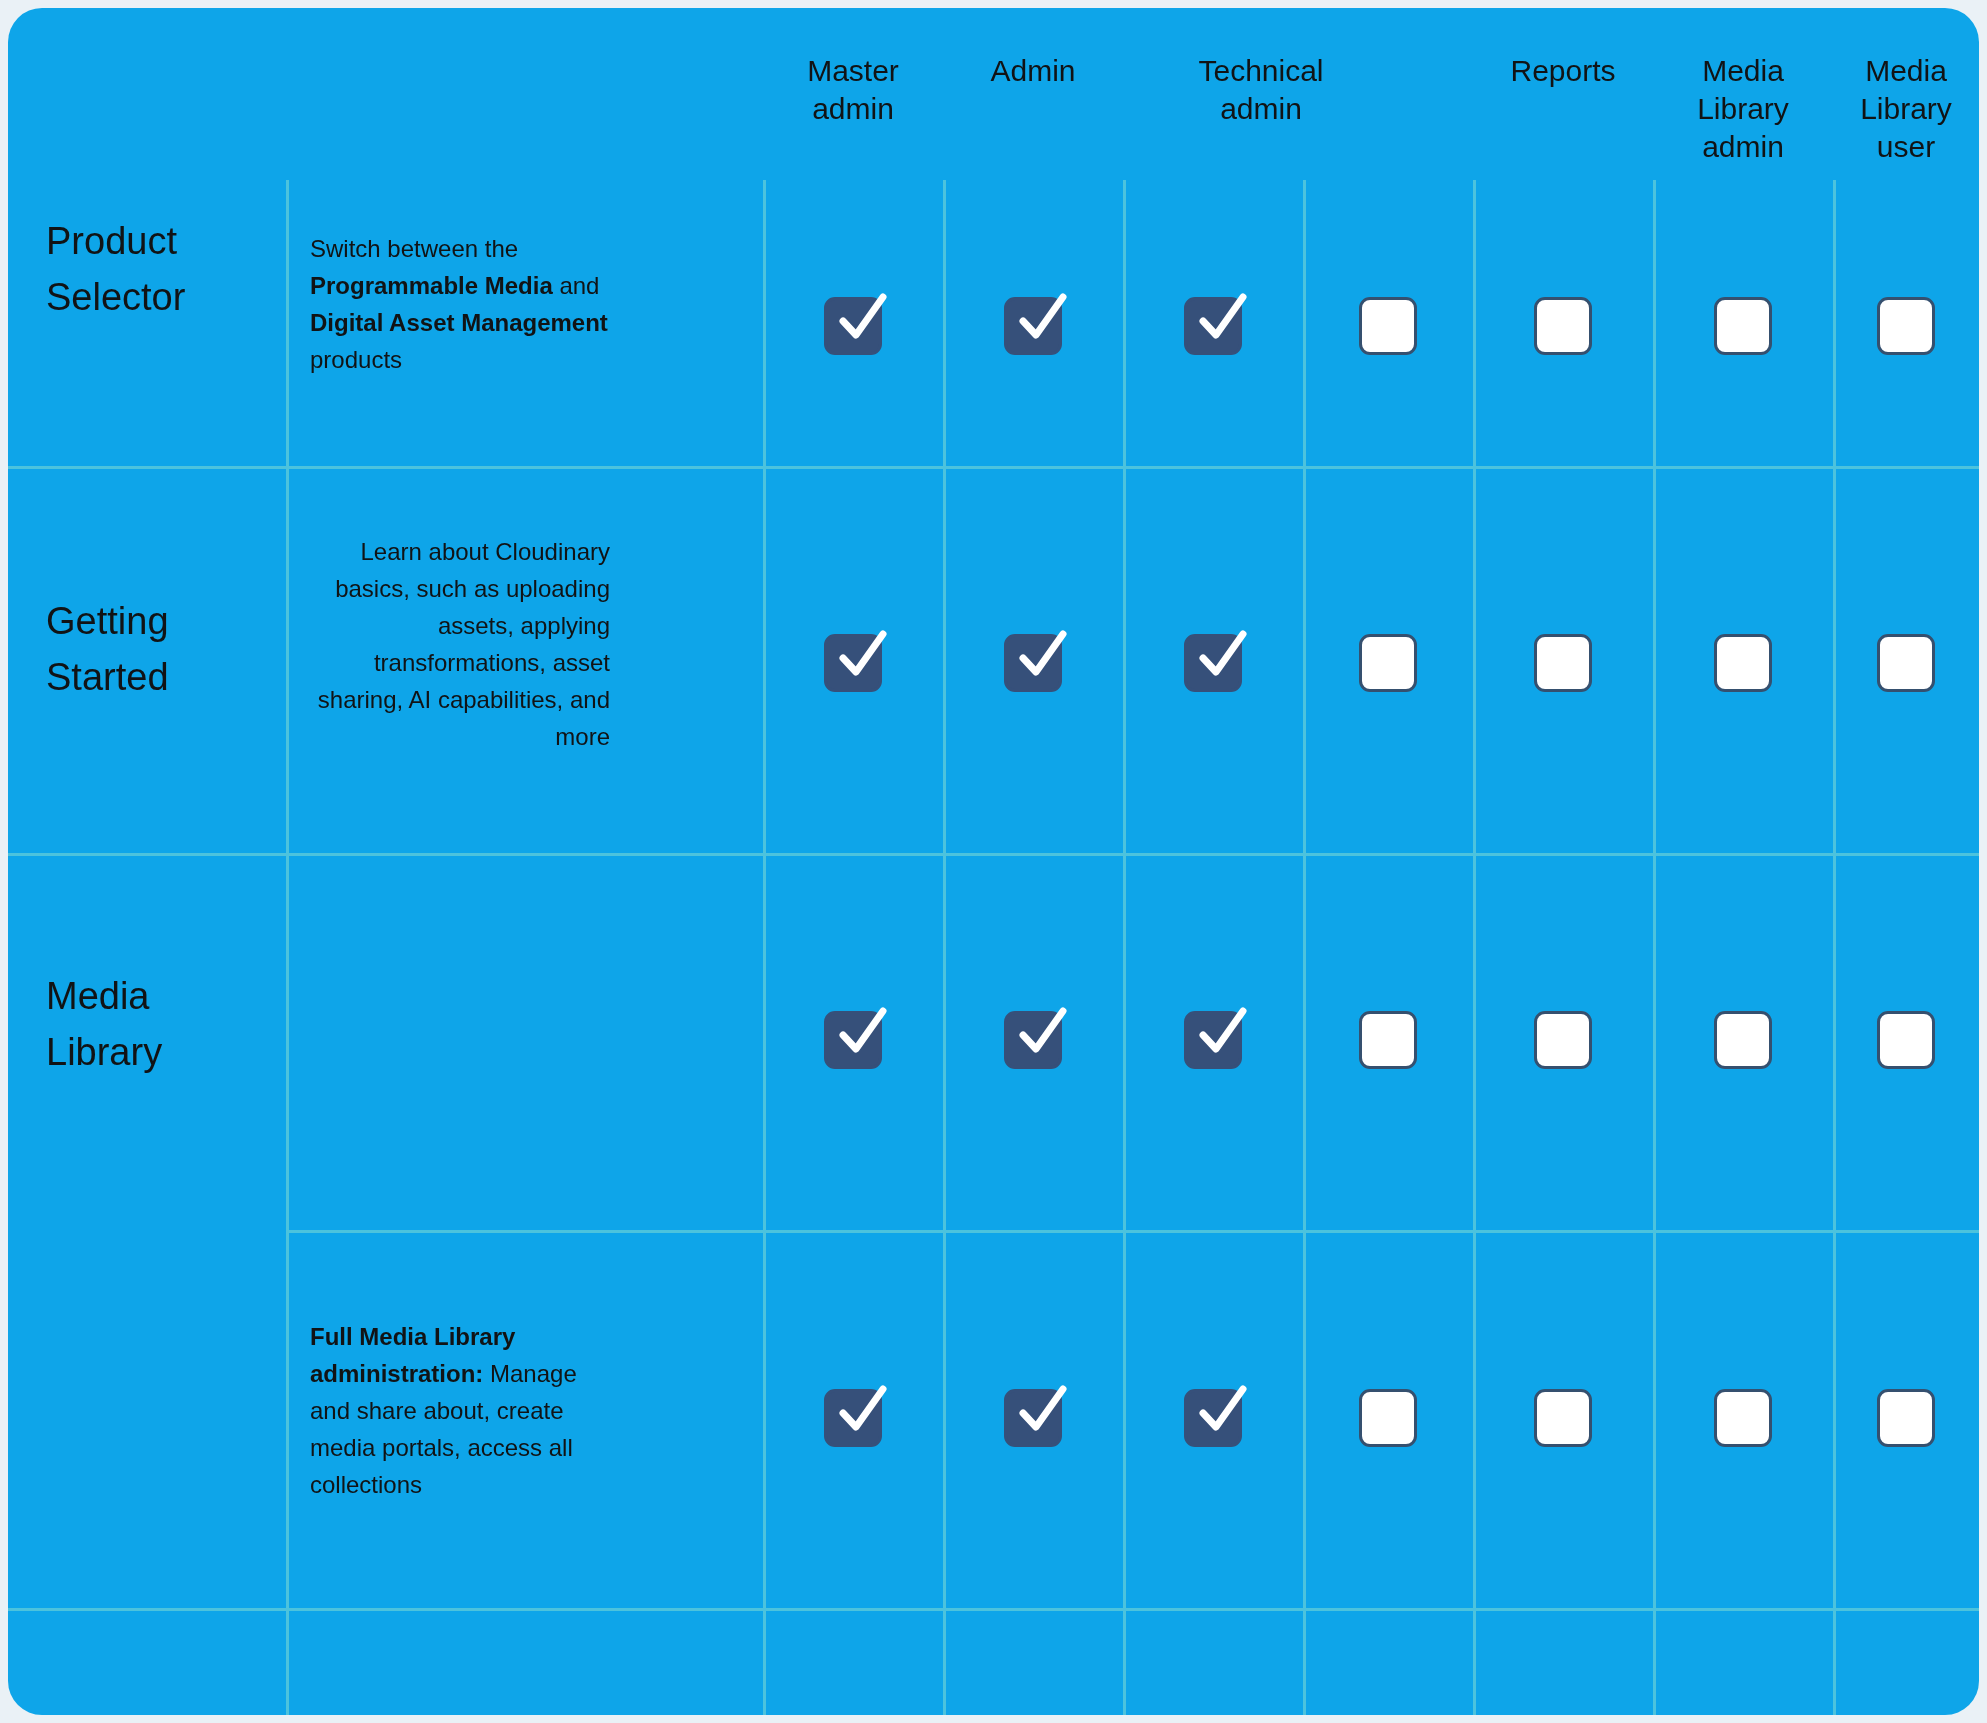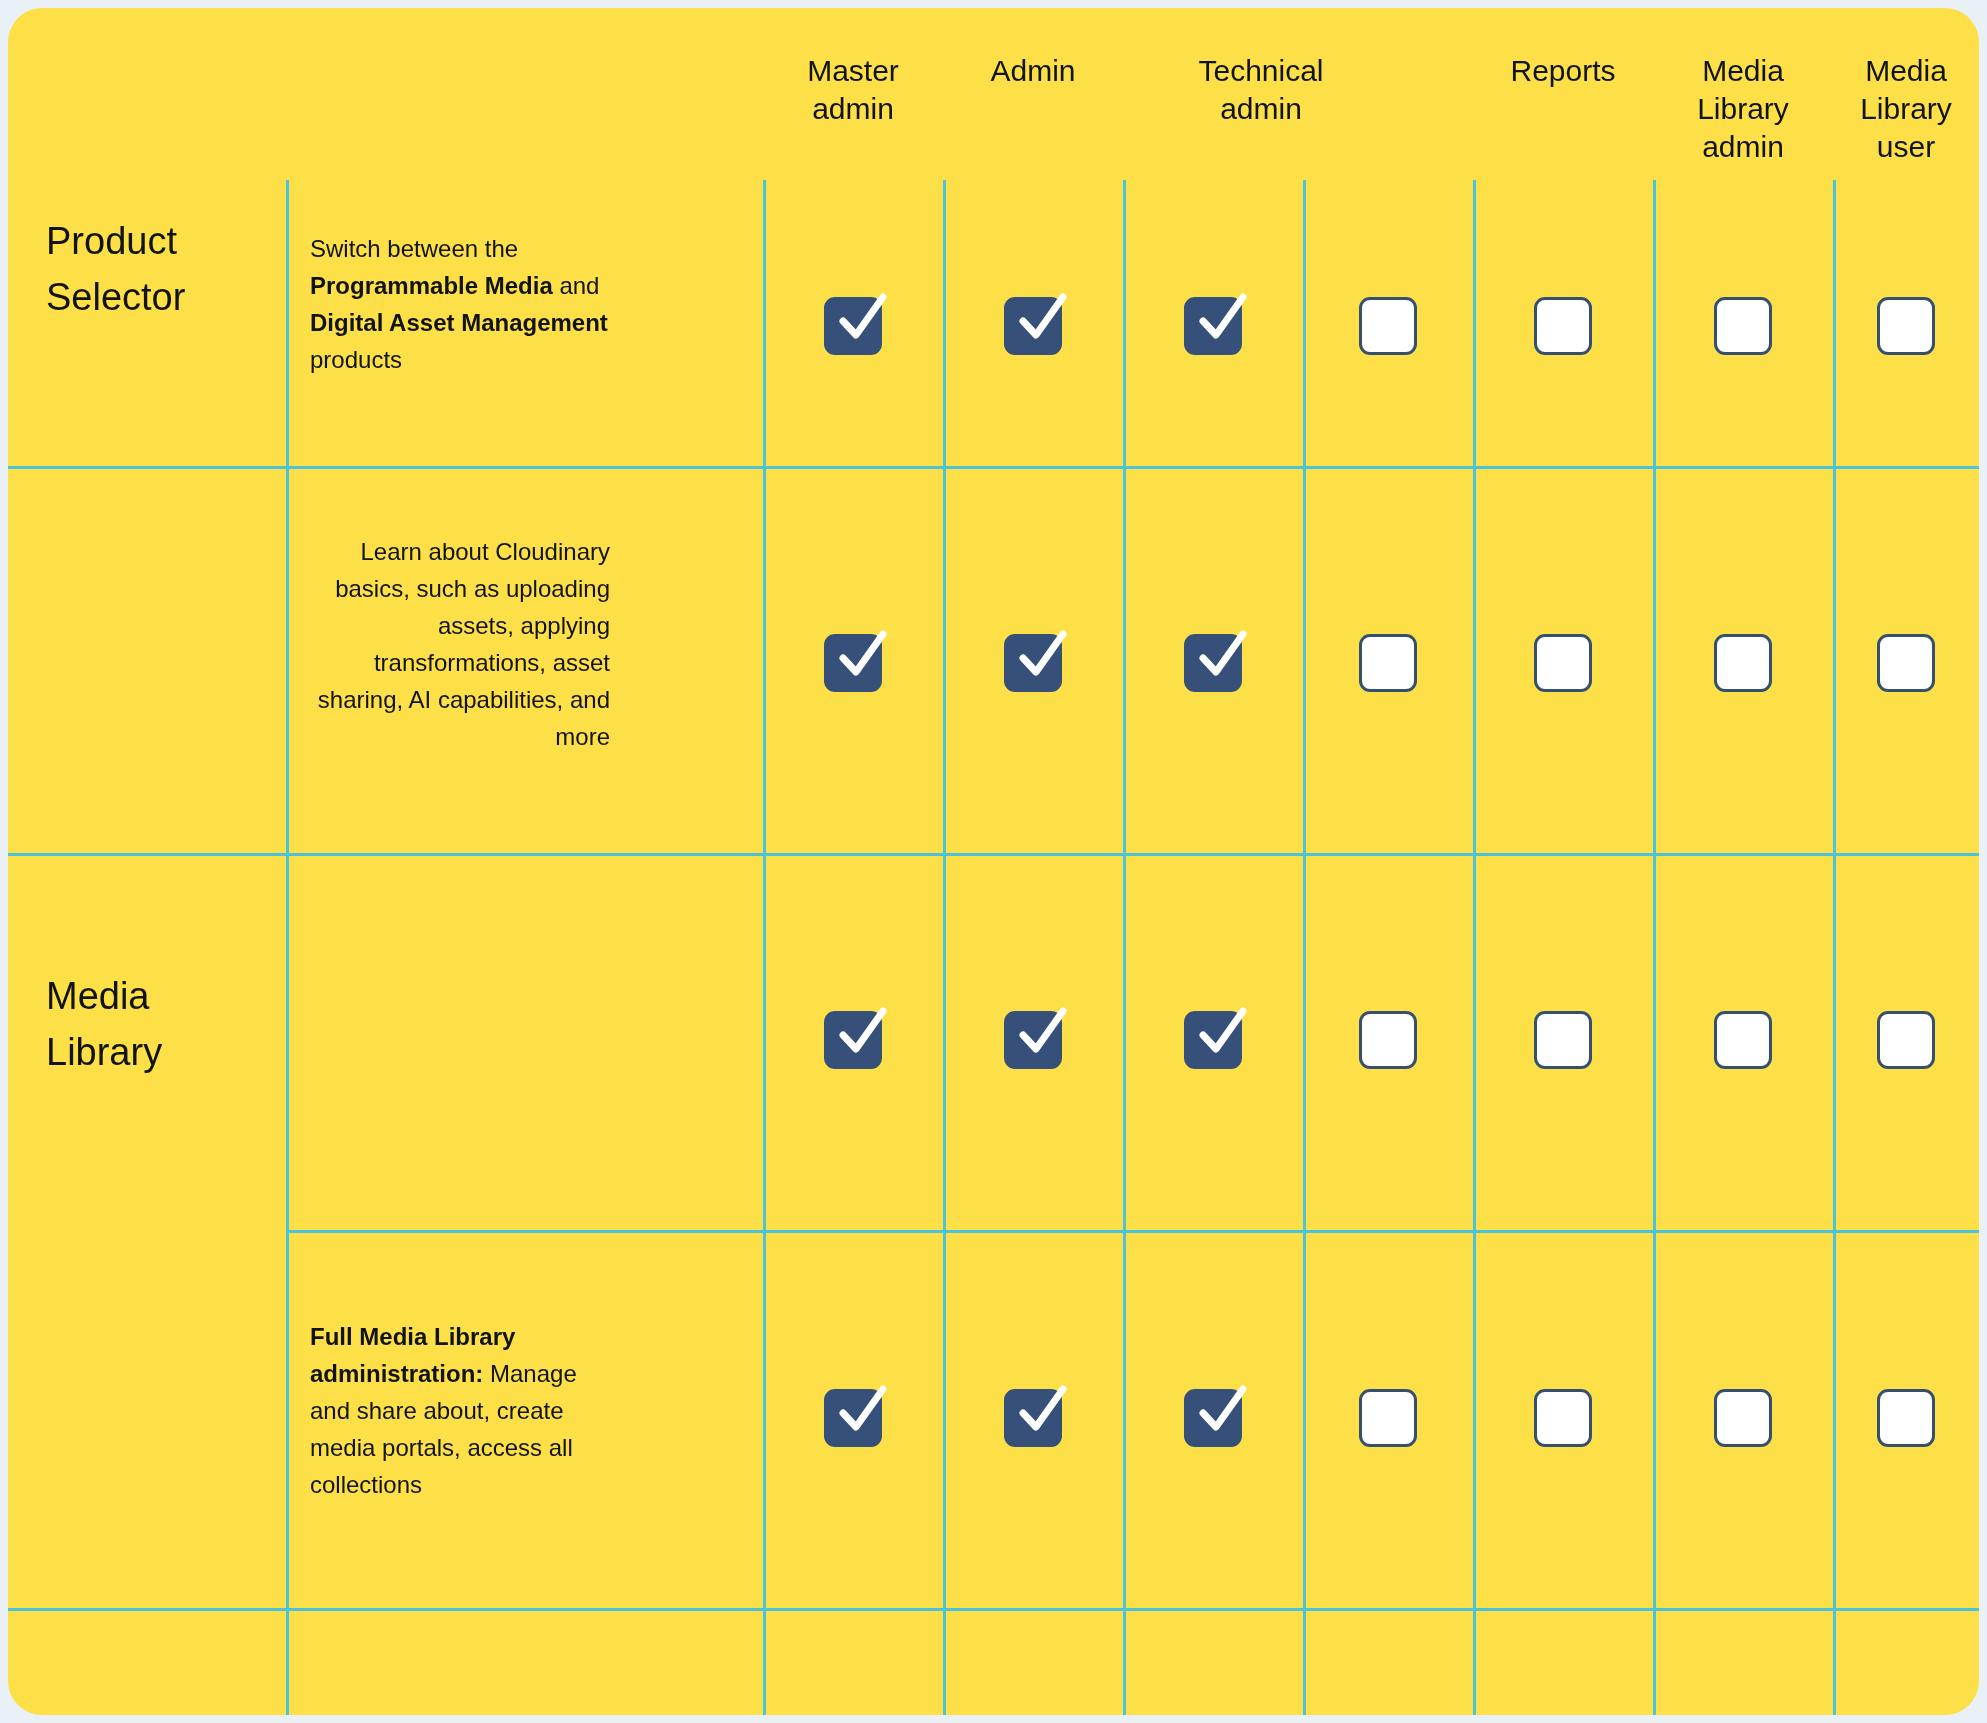--- a/index.html
+++ b/index.html
@@ -5,21 +5,21 @@
   html,body{margin:0;padding:0;}
   body{
     width:1987px;height:1723px;
     background:#eaf1f6;
     font-family:"Liberation Sans","DejaVu Sans",sans-serif;
     overflow:hidden;
   }
   .card{
     position:absolute;left:8px;top:8px;
     width:1971px;height:1707px;
-    background:#fde047;
+    background:#0ea5e9;
     border-radius:34px;
     overflow:hidden;
   }
 
   
   .grid{position:absolute;left:0;top:0;width:1971px;height:1707px;}
 
   .vline{position:absolute;width:3px;background:#4cc3dd;}
   .hline{position:absolute;height:3px;background:#4cc3dd;}
 
@@ -95,20 +95,24 @@
       </div>
       <div class="colhead" style="left: 1825px; width: 146px;">
         <span>Media</span>
         <span>Library</span>
         <span>user</span>
       </div>
       <div class="seclabel" style="top: 205px;">
         <div>Product</div>
         <div>Selector</div>
       </div>
+      <div class="seclabel" style="top: 585px;">
+        <div>Getting</div>
+        <div>Started</div>
+      </div>
       <div class="seclabel" style="top: 960px;">
         <div>Media</div>
         <div>Library</div>
       </div>
       <div class="desc" style="top: 222px;">
         <div><span>Switch between the </span><b>Programmable Media</b><span> and </span><b>Digital Asset Management</b><span> products</span></div>
       </div>
       <div class="desc" style="top: 525px; text-align: right;">
         <div><span>Learn about Cloudinary basics, such as uploading assets, applying transformations, asset sharing, AI capabilities, and more</span></div>
       </div>

